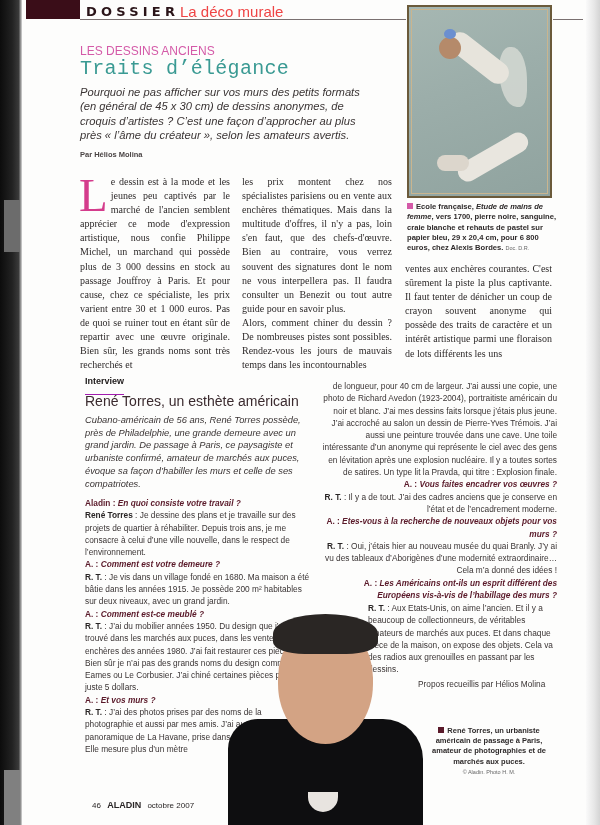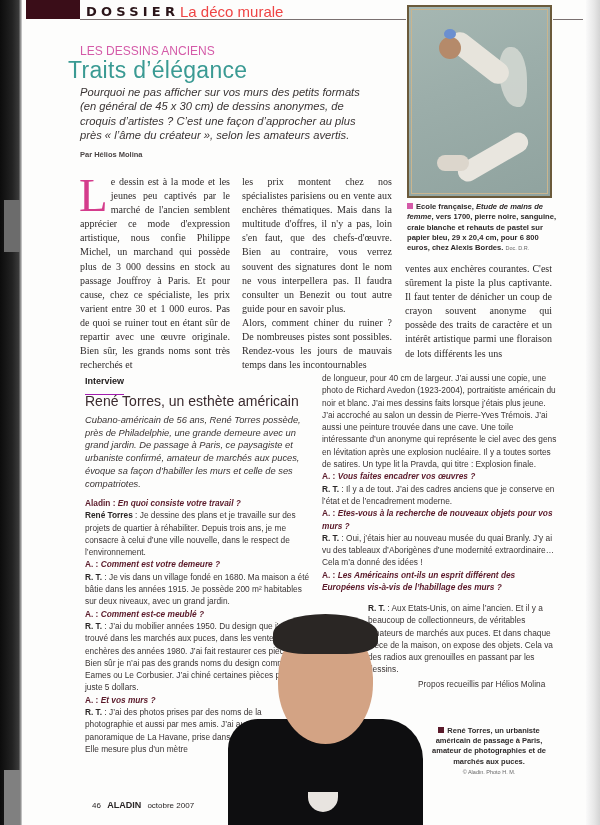--- a/index.html
+++ b/index.html
@@ -28,22 +28,22 @@
   }
   .section-sub {
     position:absolute; left:180px; top:3px; font-size:15px; color:#ef4444;
     font-family:"Liberation Sans", sans-serif;
   }
   .kicker {
     position:absolute; left:80px; top:44px; font-size:12px; color:#d45aa8;
     font-family:"Liberation Sans", sans-serif;
   }
   .title {
-    position:absolute; left:68px; top:57px; font-size:23px; color:#3a9a93;
-    font-family:Liberation Sans, sans-serif; letter-spacing:0.3px;
+    position:absolute; left:80px; top:57px; font-size:20px; color:#3a9a93;
+    font-family:Liberation Mono, monospace; letter-spacing:0.3px;
   }
   .lede {
     position:absolute; left:80px; top:85px; width:295px;
     font-size:11.2px; line-height:14.3px; font-style:italic; color:#3a3434;
     font-family:"Liberation Sans", sans-serif;
   }
   .byline {
     position:absolute; left:80px; top:150px; font-size:7.5px; color:#4a4444;
     font-weight:bold; font-family:"Liberation Sans", sans-serif;
   }
@@ -114,21 +114,21 @@
   }
   .qa {
     position:absolute; font-family:"Liberation Sans", sans-serif;
     font-size:8.3px; line-height:12.3px; color:#3a3434;
   }
   .qa p { margin:0; }
   .qa .q { color:#5a1a2a; font-weight:bold; font-style:italic; }
   .qa .q b { font-style:normal; }
   .qa .a b { color:#2a2626; }
   .qa1 { left:85px; top:497px; width:225px; }
-  .qa2 { left:322px; top:372px; width:235px; }
+  .qa2 { left:322px; top:380px; width:235px;text-align:right; }
   .qa3 { left:368px; top:602px; width:190px; }
   .signoff { position:absolute; left:418px; top:679px; font-size:8.3px; color:#3a3434; font-family:"Liberation Sans", sans-serif; }
   .photo {
     position:absolute; left:228px; top:604px; width:195px; height:221px; overflow:hidden;
   }
   .photo .shirt {
     position:absolute; left:0; top:115px; width:195px; height:110px; background:#0e0e10;
     border-radius:30px 40px 0 0;
   }
   .photo .face {
@@ -172,21 +172,21 @@
 <div class="kicker">LES DESSINS ANCIENS</div>
 <div class="title">Traits d’élégance</div>
 <div class="lede">Pourquoi ne pas afficher sur vos murs des petits formats (en général de 45 x 30 cm) de dessins anonymes, de croquis d’artistes ? C’est une façon d’approcher au plus près « l’âme du créateur », selon les amateurs avertis.</div>
 <div class="byline">Par Hélios Molina</div>
 
 <div class="col col1">
   <span class="dropcap">L</span><span>e dessin est à la mode et les jeunes peu captivés par le marché de l'ancien semblent apprécier ce mode d'expression artistique, nous confie Philippe Michel, un marchand qui possède plus de 3 000 dessins en stock au passage Jouffroy à Paris. Et pour cause, chez ce spécialiste, les prix varient entre 30 et 1 000 euros. Pas de quoi se ruiner tout en étant sûr de repartir avec une œuvre originale. Bien sûr, les grands noms sont très recherchés et</span>
 </div>
 <div class="col col2">
   <span>les prix montent chez nos spécialistes parisiens ou en vente aux enchères thématiques. Mais dans la multitude d'offres, il n'y a pas, loin s'en faut, que des chefs-d'œuvre. Bien au contraire, vous verrez souvent des signatures dont le nom ne vous interpellera pas. Il faudra consulter un Benezit ou tout autre guide pour en savoir plus.</span><br>
-  <span>Alors, comment chiner du ruiner ? De nombreuses pistes sont possibles. Rendez-vous les jours de mauvais temps dans les incontournables</span>
+  <span>Alors, comment chiner du dessin ? De nombreuses pistes sont possibles. Rendez-vous les jours de mauvais temps dans les incontournables</span>
 </div>
 <div class="col col3">
   <span>ventes aux enchères courantes. C'est sûrement la piste la plus captivante. Il faut tenter de dénicher un coup de crayon souvent anonyme qui possède des traits de caractère et un intérêt artistique parmi une floraison de lots différents les uns</span>
 </div>
 
 <div class="painting">
   <div class="drape"></div>
     <div class="arm1"></div>
     <div class="hand1"></div>
     <div class="flower"></div>

